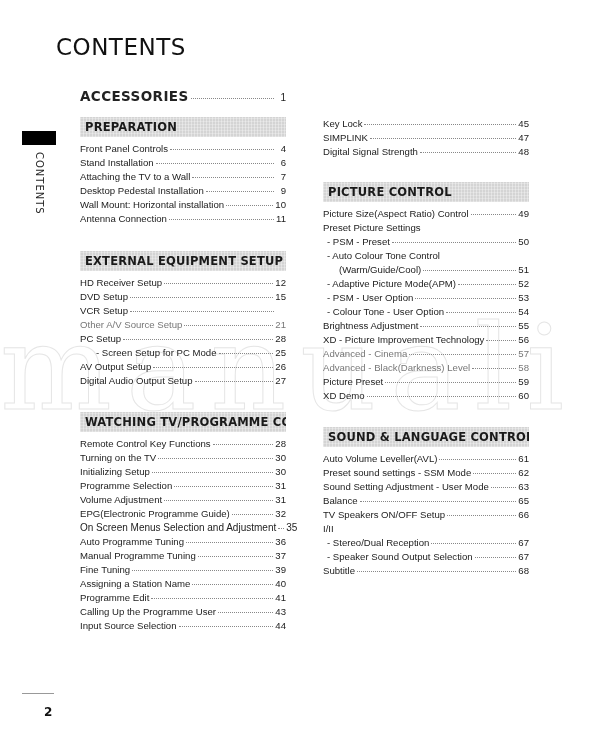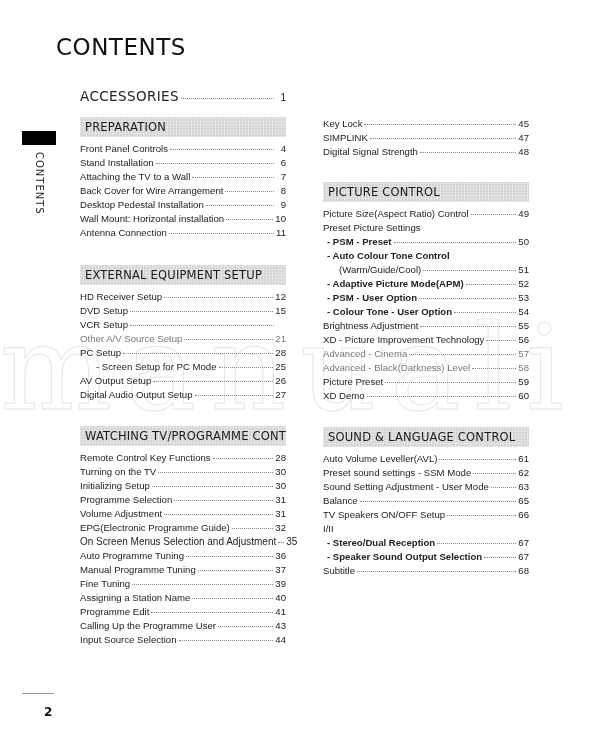--- a/index.html
+++ b/index.html
@@ -21,42 +21,42 @@
     writing-mode: vertical-rl; font-size: 10px; letter-spacing: 1px; color: #222;
     font-family: "DejaVu Sans", sans-serif;
   }
   .col { position: absolute; }
   .col-left { left: 80px; width: 206px; }
   .col-right { left: 323px; width: 206px; margin-top: 27px; }
 
   .acc-row {
     display: flex; align-items: baseline; height: 20px; margin-top: 0;
   }
-  .acc-row .title { font-size: 13.5px; font-weight: normal; letter-spacing: 0.4px; color: #222; font-family: "DejaVu Sans", sans-serif; }
+  .acc-row .title { font-size: 13.5px; font-weight: bold; letter-spacing: 0.4px; color: #222; font-family: "DejaVu Sans", sans-serif; }
   .section-header {
     height: 20px; line-height: 20px;
     background-color: #d4d4d4;
     background-image: repeating-linear-gradient(90deg, rgba(255,255,255,0.35) 0 1px, transparent 1px 3px),
                       repeating-linear-gradient(0deg, rgba(255,255,255,0.25) 0 1px, transparent 1px 3px);
     padding-left: 5px;
     font-family: "DejaVu Sans", sans-serif;
-    font-size: 11.5px; font-weight: normal; color: #1a1a1a; letter-spacing: 0.2px;
+    font-size: 11.5px; font-weight: bold; color: #1a1a1a; letter-spacing: 0.2px;
     white-space: nowrap; overflow: hidden;
     margin-bottom: 6px;
   }
   .entry {
     display: flex; align-items: baseline; height: 14px;
     font-size: 9.6px; color: #222; white-space: nowrap;
   }
   .entry .label { flex: 0 0 auto; }
   .entry .dots {
     flex: 1 1 auto; border-bottom: 1px dotted #888; margin: 0 2px; position: relative; top: -2px; min-width: 6px;
   }
   .entry .pg { flex: 0 0 auto; text-align: right; min-width: 10px; }
-  .entry.sub .label { padding-left: 4px; font-weight: bold; }
+  .entry.sub .label { padding-left: 4px; }
   .entry.sub2 .label { padding-left: 16px; }
   .entry.nodots .dots { border-bottom: none; }
   .entry.faded { color: #777; }
 
   .footer-line {
     position: absolute; left: 22px; top: 693px; width: 32px; height: 1px; background: #999;
   }
   .page-num {
     position: absolute; left: 44px; top: 705px; font-size: 12px; font-weight: bold; color: #111;
     font-family: "DejaVu Sans", sans-serif;
@@ -96,25 +96,20 @@
         <span class="label">Stand Installation</span>
         <span class="dots"></span>
         <span class="pg">6</span>
       </div>
     <div class="entry">
         <span class="label">Attaching the TV to a Wall</span>
         <span class="dots"></span>
         <span class="pg">7</span>
       </div>
     <div class="entry">
-        <span class="label">Back Cover for Wire Arrangement</span>
-        <span class="dots"></span>
-        <span class="pg">8</span>
-      </div>
-    <div class="entry">
         <span class="label">Desktop Pedestal Installation</span>
         <span class="dots"></span>
         <span class="pg">9</span>
       </div>
     <div class="entry">
         <span class="label">Wall Mount: Horizontal installation</span>
         <span class="dots"></span>
         <span class="pg">10</span>
       </div>
     <div class="entry">

